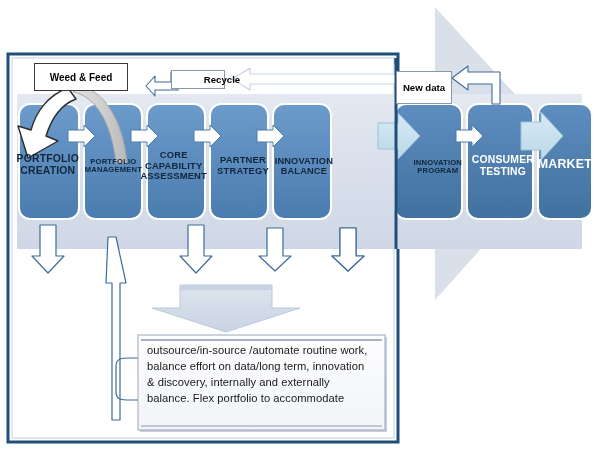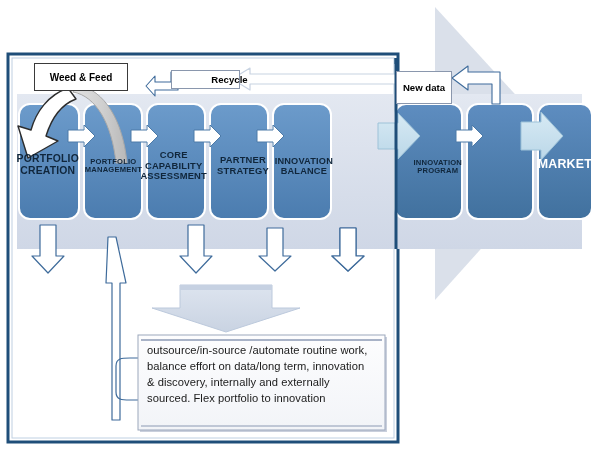--- a/index.html
+++ b/index.html
@@ -196,37 +196,43 @@
     </span>
   </div>
 
   <div class="proc-txt" style="left:395px;top:146px;width:67px;height:42px;font-size:7.6px;">
     <span>
       <span>INNOVATION</span><br>
       <span>PROGRAM</span>
     </span>
   </div>
 
+  <div class="proc-txt light" style="left:466px;top:142px;width:68px;height:48px;font-size:10.4px;">
+    <span>
+      <span>CONSUMER</span><br>
+      <span>TESTING</span>
+    </span>
+  </div>
 
   <div class="proc-txt light" style="left:538px;top:150px;width:54px;height:30px;font-size:12.4px;">
     <span>MARKET</span>
   </div>
 
   <div class="tagbox" style="left:34px;top:63px;width:94px;height:28px;font-size:10px;">
     <span>Weed &amp; Feed</span>
   </div>
 
-  <div class="tagbox thin" style="left:171px;top:70px;width:69px;height:19px;font-size:9.6px;padding-left:48px;">
+  <div class="tagbox thin" style="left:171px;top:70px;width:54px;height:19px;font-size:9.6px;padding-left:48px;">
     <span>Recycle</span>
   </div>
 
   <div class="tagbox thin" style="left:396px;top:71px;width:56px;height:33px;font-size:9.6px;">
     <span>New data</span>
   </div>
 
   <div class="callout-txt" style="left:147px;top:343px;width:236px;">
     <div>outsource/in-source /automate routine work,</div>
     <div>balance effort on data/long term, innovation</div>
     <div>&amp; discovery, internally and externally</div>
-    <div>sourced. Flex portfolio to innovation</div>
+    <div>balance. Flex portfolio to accommodate</div>
   </div>
 
 </div>
 
 </body></html>

